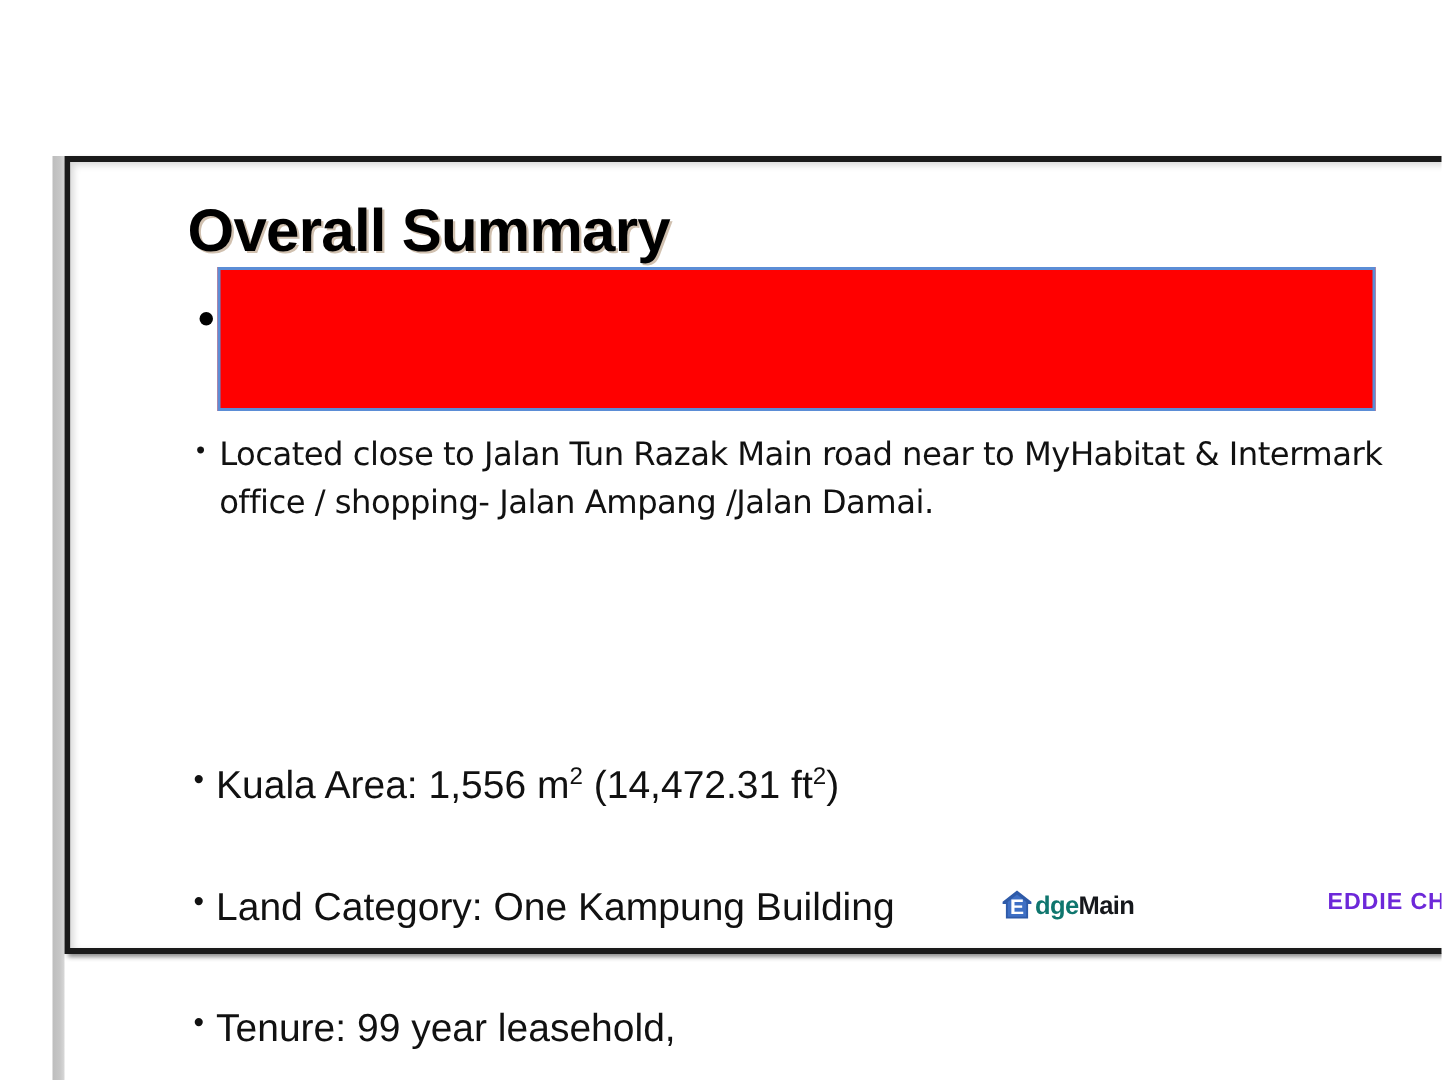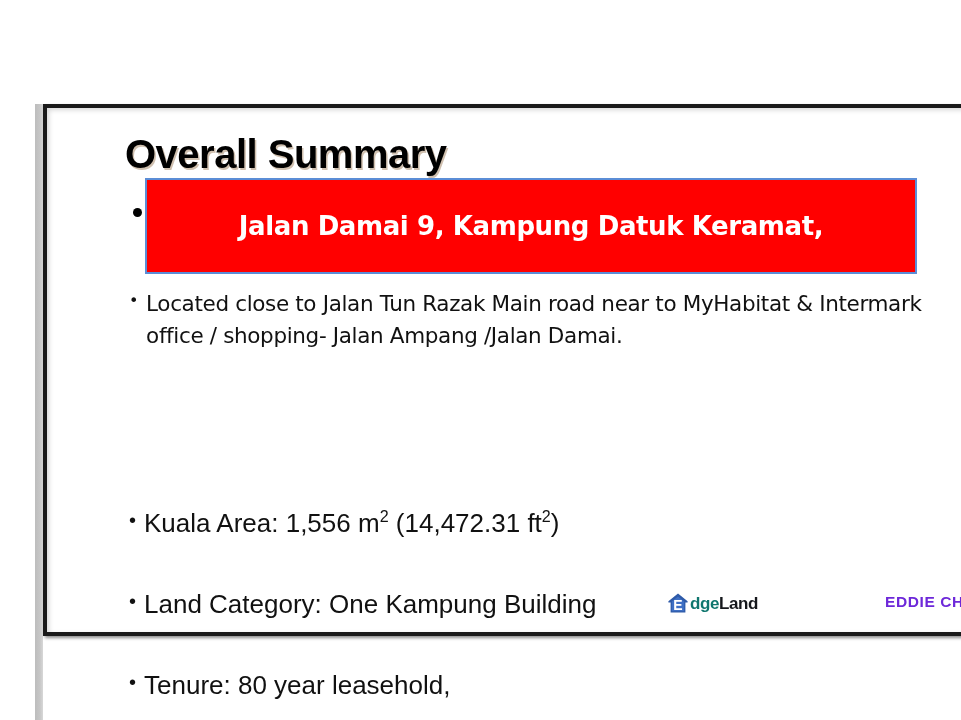--- a/index.html
+++ b/index.html
@@ -219,53 +219,52 @@
   <div class="left-gutter"></div>
 
   <div id="slide-frame">
     <div id="slide-inner">
 
       <div class="slide-title">Overall Summary</div>
 
       <div class="banner-bullet"></div>
 
       <div class="red-banner">
-        <div class="red-banner-line">Jalan Damai 9, Kampung Datuk Keramat,</div>
       </div>
 
       <div class="bullet-line para-located">
         <span class="bullet-mark">•</span>
         <span class="bullet-text">Located close to Jalan Tun Razak Main road near to MyHabitat &amp; Intermark office / shopping- Jalan Ampang /Jalan Damai.</span>
       </div>
 
       <div class="bullet-line para-arial para-land-area">
         <span class="bullet-mark">•</span>
         <span class="bullet-text"><span>Kuala Area:</span>&nbsp;<span>1,556 m</span><sup>2</sup><span> (14,472.31 ft</span><sup>2</sup><span>)</span></span>
       </div>
 
       <div class="bullet-line para-arial para-land-category">
         <span class="bullet-mark">•</span>
         <span class="bullet-text">Land Category: One Kampung Building</span>
       </div>
 
       <div class="bullet-line para-arial para-tenure">
         <span class="bullet-mark">•</span>
-        <span class="bullet-text">Tenure: 80 year leasehold,</span>
+        <span class="bullet-text">Tenure: 99 year leasehold,</span>
       </div>
 
       <div class="edgeprop-logo">
         <span class="logo-house">
           <svg width="22" height="22" viewBox="0 0 22 22" xmlns="http://www.w3.org/2000/svg">
             <path d="M11 1.6 L20.6 9.2 L20.6 10.6 L18.4 10.6 L18.4 20.4 L3.6 20.4 L3.6 10.6 L1.4 10.6 L1.4 9.2 Z" fill="#2E5AA8"></path>
             <path d="M11 4.4 L17.2 9.4 L17.2 19.2 L4.8 19.2 L4.8 9.4 Z" fill="#3E6FC4"></path>
             <text x="11" y="17.6" font-family="Liberation Sans, sans-serif" font-size="14" font-weight="bold" fill="#ffffff" text-anchor="middle">E</text>
           </svg>
         </span>
         <span class="logo-word logo-dge">dge</span>
-        <span class="logo-word logo-prop">Land</span>
+        <span class="logo-word logo-prop">Main</span>
       </div>
 
       <div class="watermark-band">
         <span class="watermark-text">EDDIE CHAI</span>
       </div>
 
     </div>
   </div>
 </div>
 

